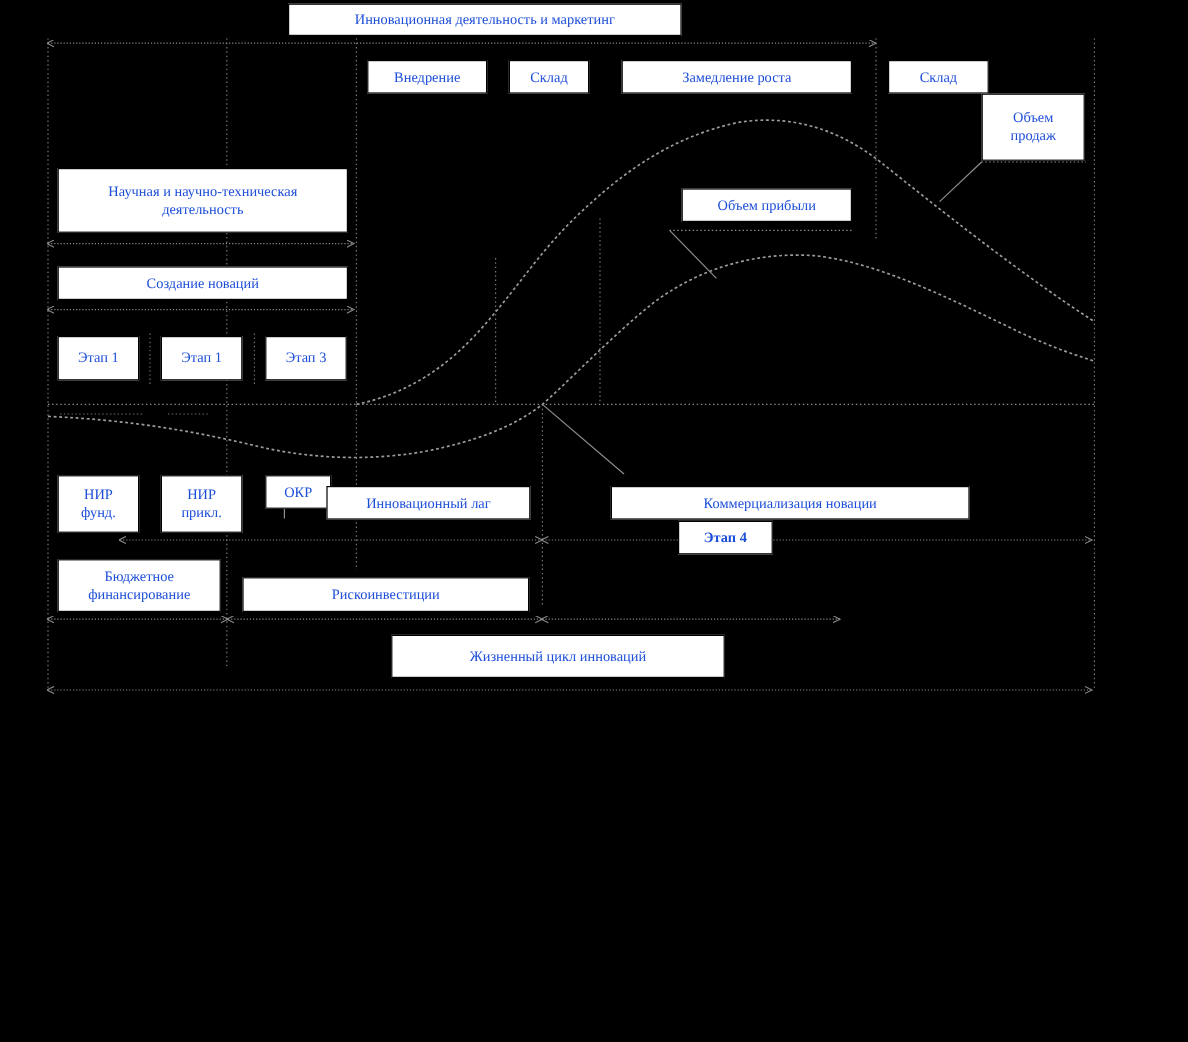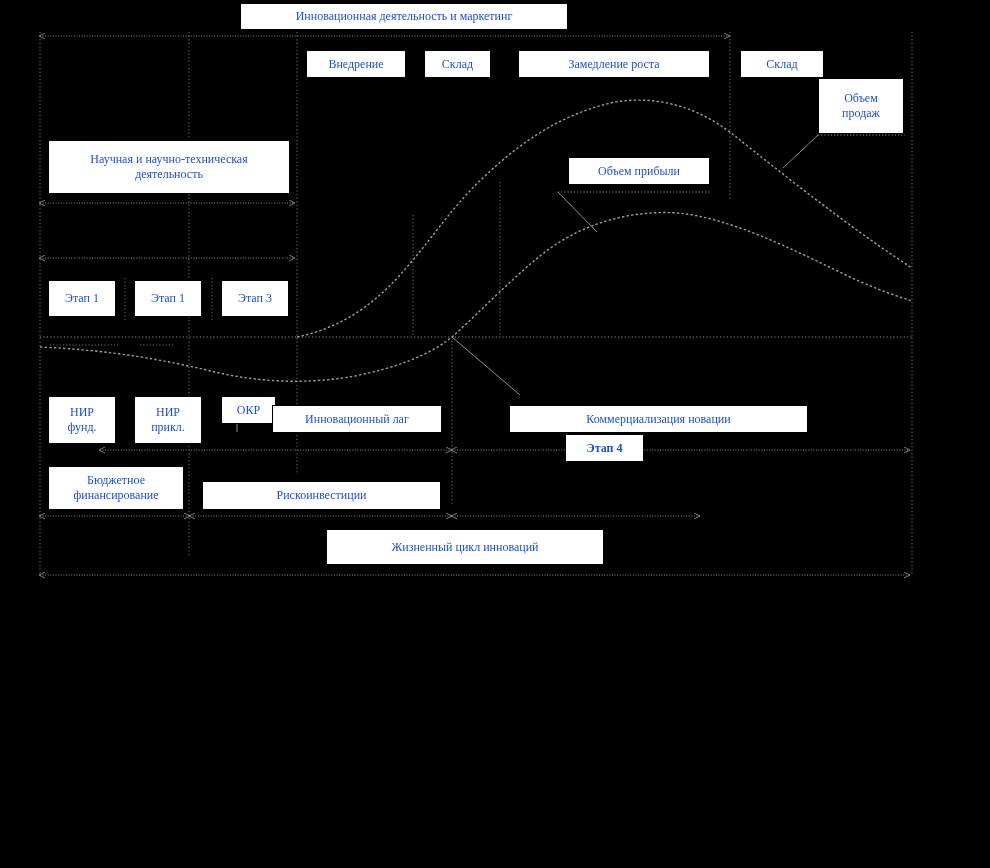--- a/index.html
+++ b/index.html
@@ -90,20 +90,21 @@
   <div class="box" style="left:424px;top:50px;width:67px;height:28px;">Склад</div>
   <div class="box" style="left:518px;top:50px;width:192px;height:28px;">Замедление роста</div>
   <div class="box" style="left:740px;top:50px;width:84px;height:28px;">Склад</div>
 
   <div class="box" style="left:568px;top:157px;width:142px;height:28px;">Объем прибыли</div>
   <div class="box" style="left:818px;top:78px;width:86px;height:56px;flex-direction:column;">Объем
 продаж</div>
 
   <div class="box" style="left:48px;top:140px;width:242px;height:54px;flex-direction:column;">Научная и научно-техническая
 деятельность</div>
+  <div class="box" style="left:48px;top:222px;width:242px;height:28px;">Создание новаций</div>
 
   <div class="box" style="left:48px;top:280px;width:68px;height:37px;">Этап 1</div>
   <div class="box" style="left:134px;top:280px;width:68px;height:37px;">Этап 1</div>
   <div class="box" style="left:221px;top:280px;width:68px;height:37px;">Этап 3</div>
 
   <div class="box" style="left:48px;top:396px;width:68px;height:48px;flex-direction:column;">НИР
 фунд.</div>
   <div class="box" style="left:134px;top:396px;width:68px;height:48px;flex-direction:column;">НИР
 прикл.</div>
   <div class="box" style="left:221px;top:396px;width:55px;height:28px;">ОКР</div>

